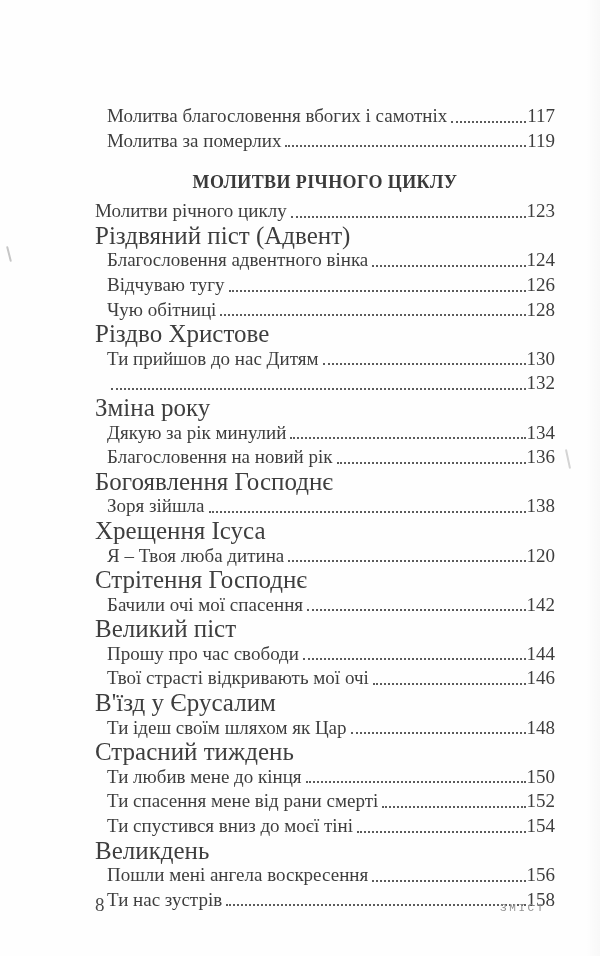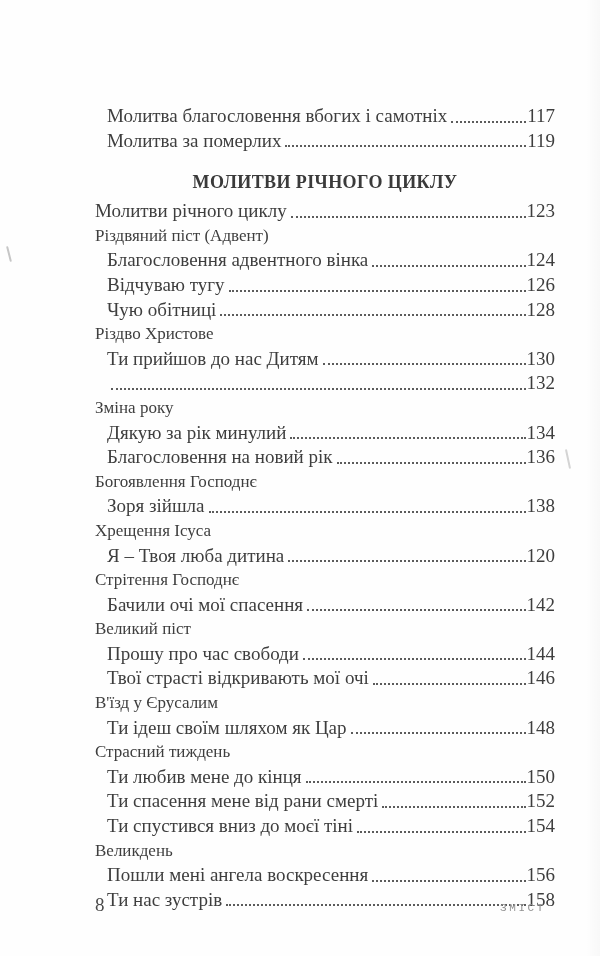--- a/index.html
+++ b/index.html
@@ -50,21 +50,21 @@
     font-weight: bold;
     font-size: 18px;
     letter-spacing: 0.4px;
     line-height: 26px;
     margin: 16px 0 4px 0;
     color: #3a3a3a;
     white-space: nowrap;
   }
   .section-row {
     line-height: 24.6px;
-    font-size: 17px;
+    font-size: 25px;
     white-space: nowrap;
   }
   
   .footer {
     position: absolute;
     left: 95px;
     right: 54px;
     top: 894px;
     display: flex;
     justify-content: space-between;

